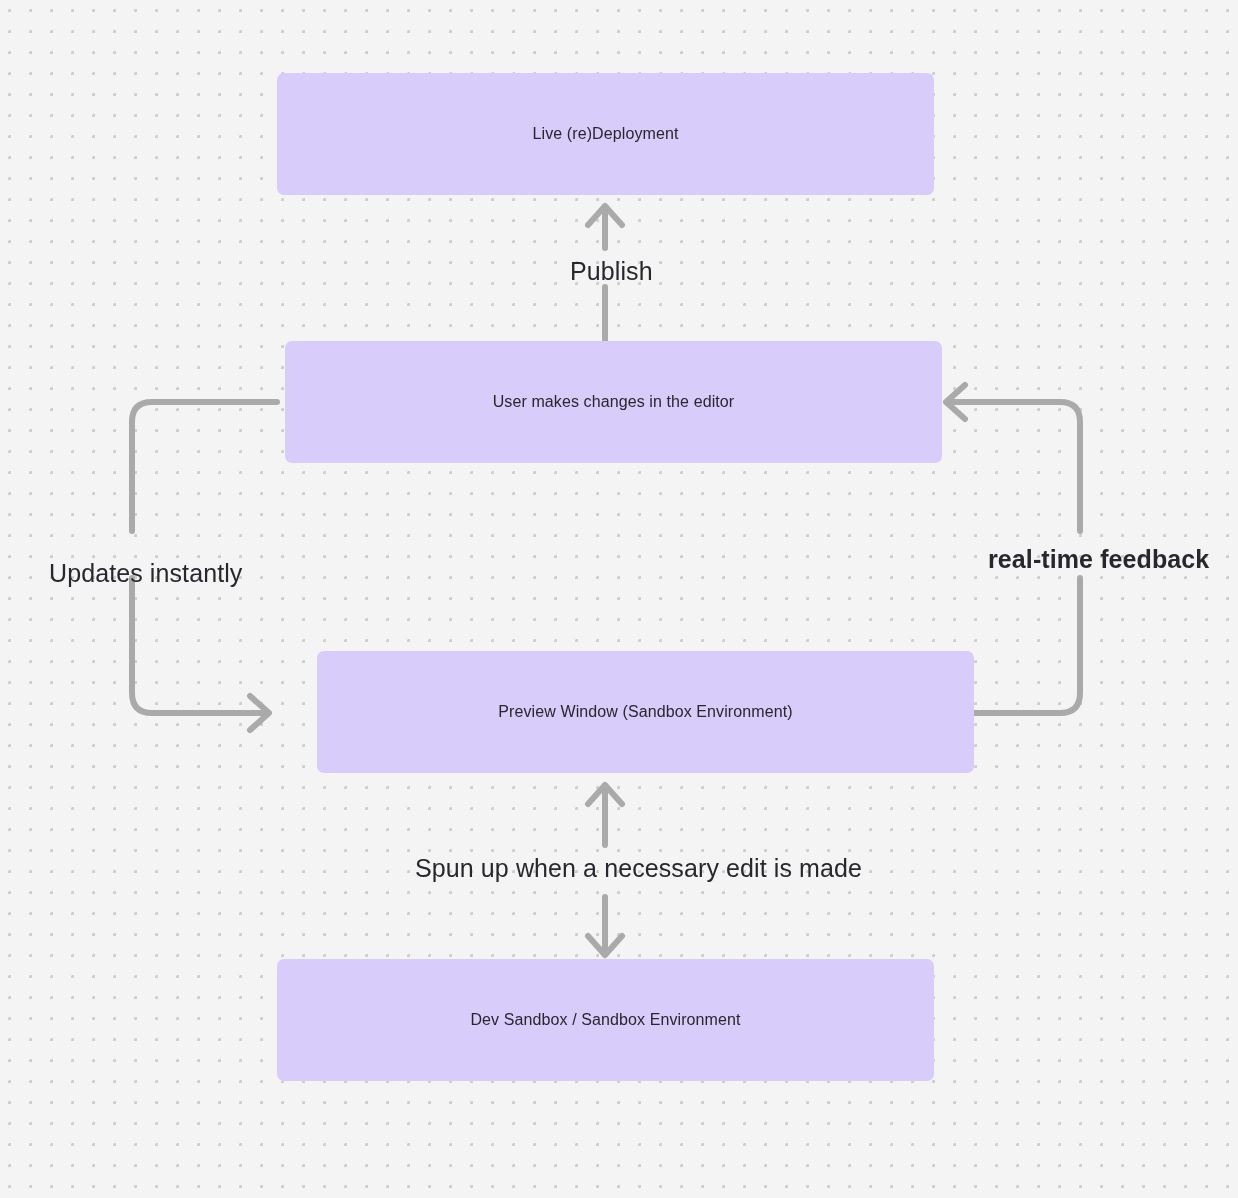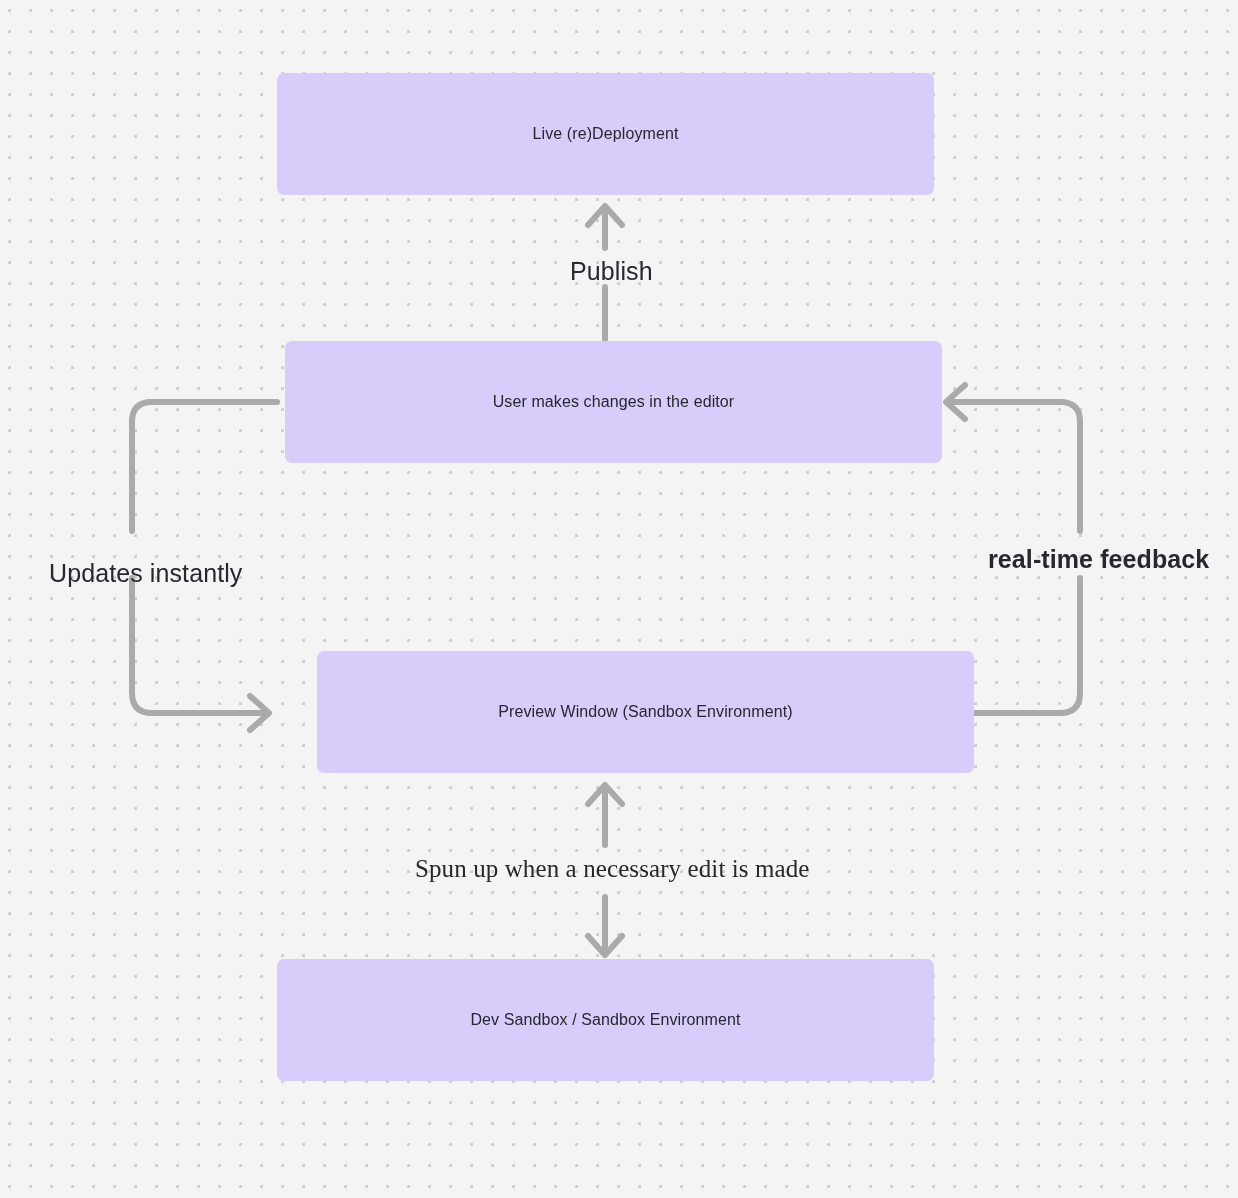--- a/index.html
+++ b/index.html
@@ -58,21 +58,21 @@
   
   #node-live        { left: 277px; top: 73px;  width: 657px; height: 122px; }
   #node-user-edit   { left: 285px; top: 341px; width: 657px; height: 122px; }
   #node-preview     { left: 277px; top: 651px; width: 657px; height: 122px; margin-left: 40px; }
   #node-dev-server  { left: 277px; top: 959px; width: 657px; height: 122px; }
 
   
   #label-publish        { left: 570px; top: 259px; }
   #label-updates        { left: 49px;  top: 547px; margin-top: 14px; }
   #label-realtime       { left: 988px; top: 547px; font-weight: bold; }
-  #label-spun-up        { left: 415px; top: 856px; font-family: Liberation Serif, serif; }
+  #label-spun-up        { left: 415px; top: 856px; }
 </style>
 </head>
 <body>
 
 <div id="canvas">
 
   <svg class="edges-layer" viewBox="0 0 1238 1198" width="1238" height="1198" xmlns="http://www.w3.org/2000/svg">
     <g fill="none" stroke="#aaaaaa" stroke-width="6" stroke-linecap="round" stroke-linejoin="round">
 
       <g>

